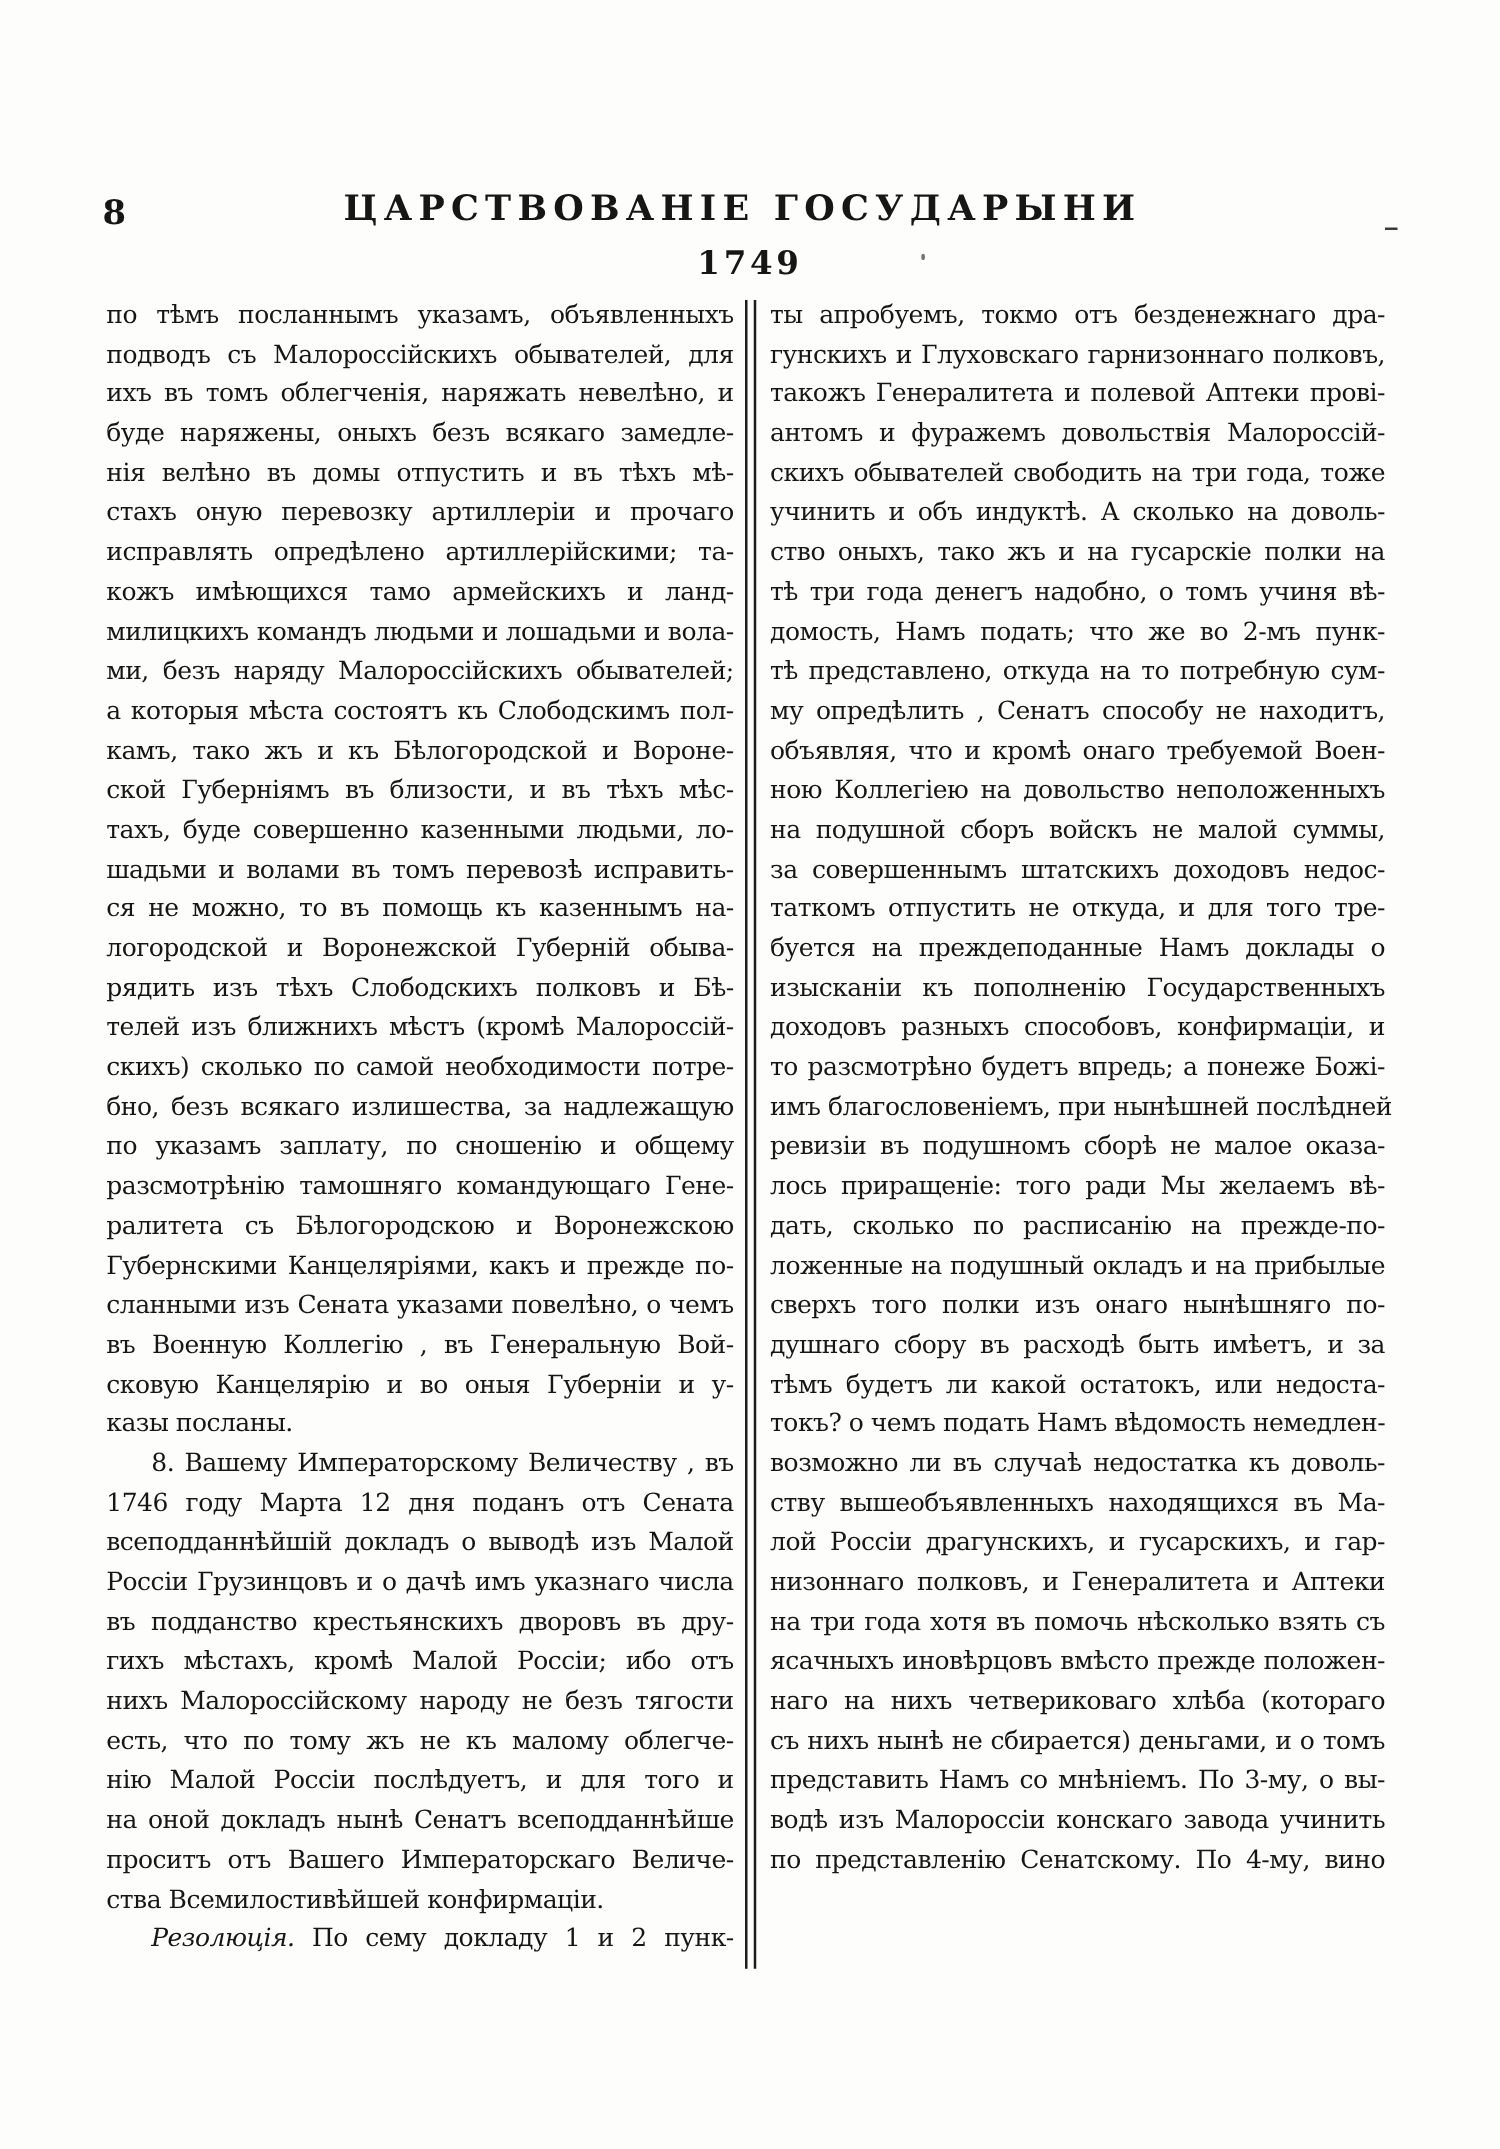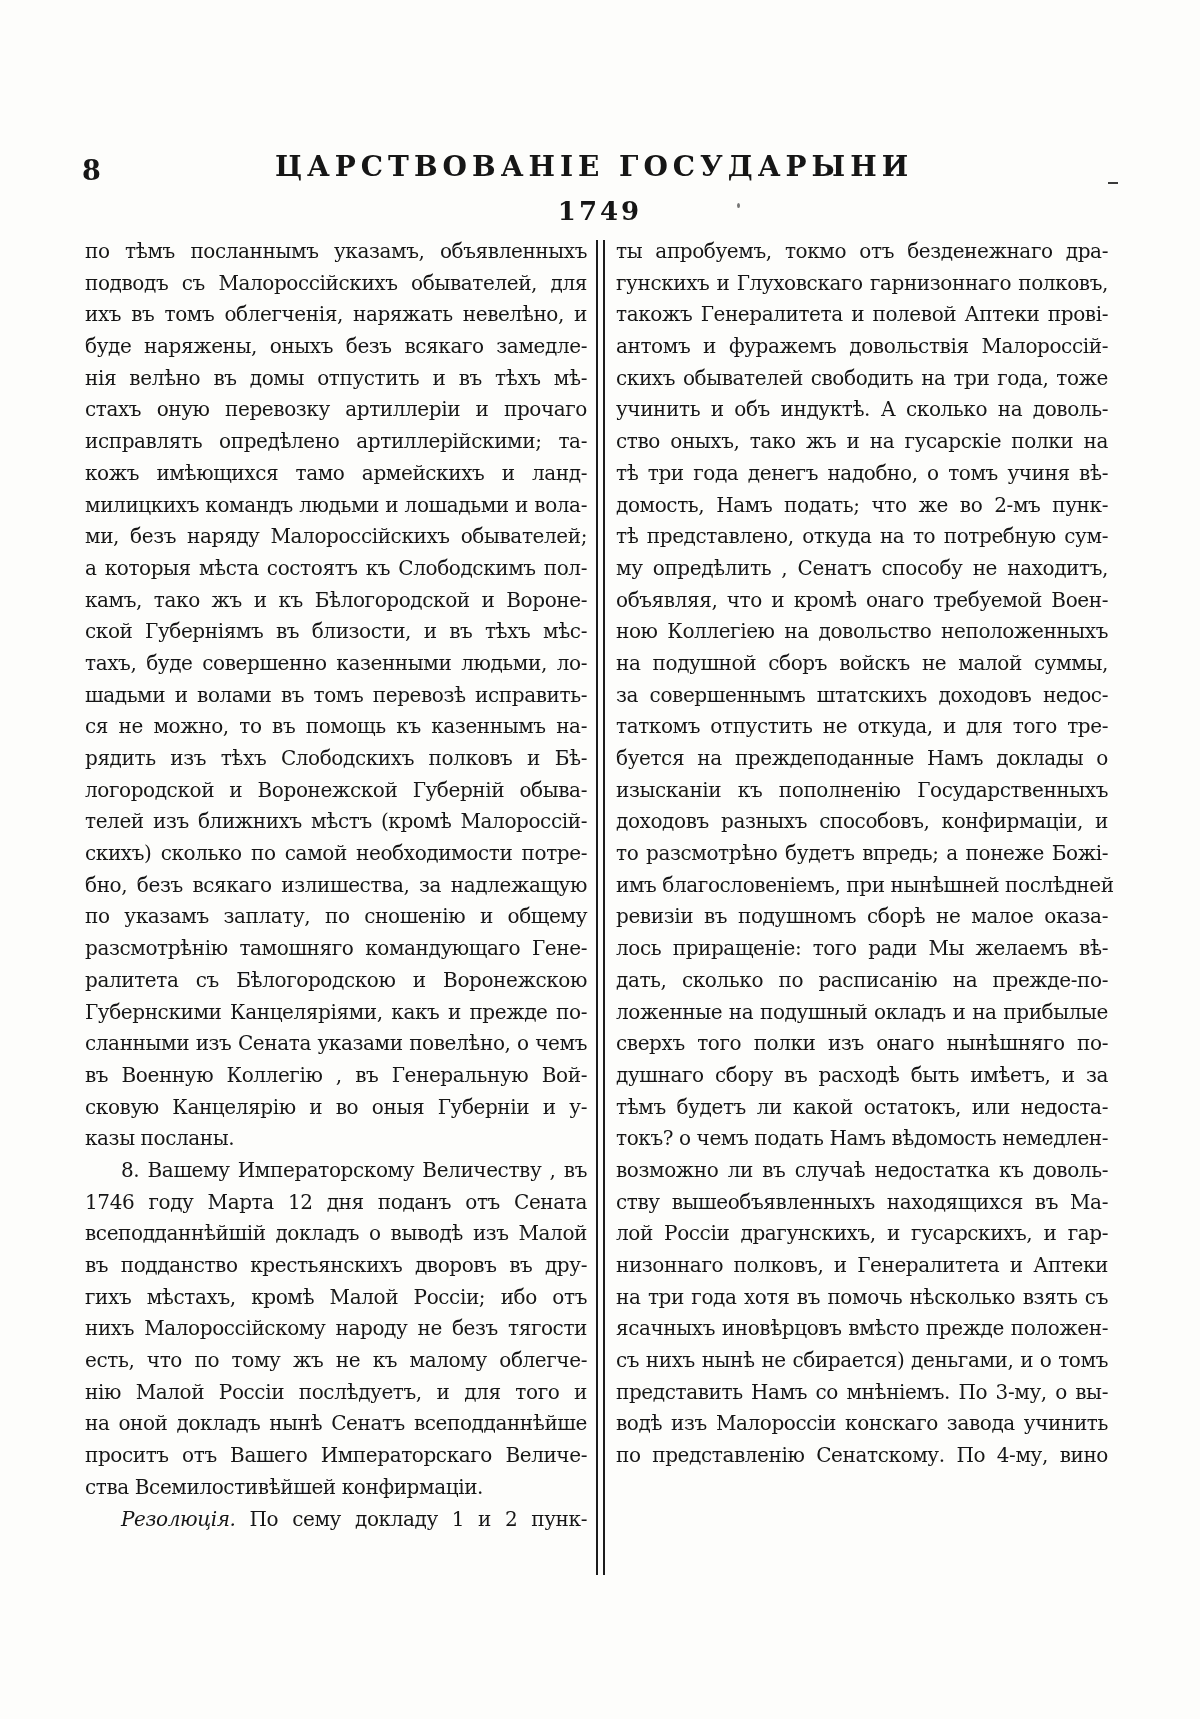--- a/index.html
+++ b/index.html
@@ -77,36 +77,37 @@
       <div class="line">исправлять опредѣлено артиллерійскими; та-</div>
       <div class="line">кожъ имѣющихся тамо армейскихъ и ланд-</div>
       <div class="line">милицкихъ командъ людьми и лошадьми и вола-</div>
       <div class="line">ми, безъ наряду Малороссійскихъ обывателей;</div>
       <div class="line">а которыя мѣста состоятъ къ Слободскимъ пол-</div>
       <div class="line">камъ, тако жъ и къ Бѣлогородской и Вороне-</div>
       <div class="line">ской Губерніямъ въ близости, и въ тѣхъ мѣс-</div>
       <div class="line">тахъ, буде совершенно казенными людьми, ло-</div>
       <div class="line">шадьми и волами въ томъ перевозѣ исправить-</div>
       <div class="line">ся не можно, то въ помощь къ казеннымъ на-</div>
+      <div class="line">логородской и Воронежской Губерній обыва-</div>
       <div class="line">рядить изъ тѣхъ Слободскихъ полковъ и Бѣ-</div>
-      <div class="line">логородской и Воронежской Губерній обыва-</div>
       <div class="line">телей изъ ближнихъ мѣстъ (кромѣ Малороссій-</div>
       <div class="line">скихъ) сколько по самой необходимости потре-</div>
       <div class="line">бно, безъ всякаго излишества, за надлежащую</div>
       <div class="line">по указамъ заплату, по сношенію и общему</div>
       <div class="line">разсмотрѣнію тамошняго командующаго Гене-</div>
       <div class="line">ралитета съ Бѣлогородскою и Воронежскою</div>
       <div class="line">Губернскими Канцеляріями, какъ и прежде по-</div>
       <div class="line">сланными изъ Сената указами повелѣно, о чемъ</div>
       <div class="line">въ Военную Коллегію , въ Генеральную Вой-</div>
       <div class="line">сковую Канцелярію и во оныя Губерніи и у-</div>
       <div class="line end">казы посланы.</div>
       <div class="line indent">8. Вашему Императорскому Величеству , въ</div>
       <div class="line">1746 году Марта 12 дня поданъ отъ Сената</div>
       <div class="line">всеподданнѣйшій докладъ о выводѣ изъ Малой</div>
+      <div class="line">Россіи Грузинцовъ и о дачѣ имъ указнаго числа</div>
       <div class="line">въ подданство крестьянскихъ дворовъ въ дру-</div>
       <div class="line">гихъ мѣстахъ, кромѣ Малой Россіи; ибо отъ</div>
       <div class="line">нихъ Малороссійскому народу не безъ тягости</div>
       <div class="line">есть, что по тому жъ не къ малому облегче-</div>
       <div class="line">нію Малой Россіи послѣдуетъ, и для того и</div>
       <div class="line">на оной докладъ нынѣ Сенатъ всеподданнѣйше</div>
       <div class="line">проситъ отъ Вашего Императорскаго Величе-</div>
       <div class="line end">ства Всемилостивѣйшей конфирмаціи.</div>
       <div class="line indent"><i>Резолюція.</i> По сему докладу 1 и 2 пунк-</div>
     </div>
@@ -142,20 +143,21 @@
       <div class="line">сверхъ того полки изъ онаго нынѣшняго по-</div>
       <div class="line">душнаго сбору въ расходѣ быть имѣетъ, и за</div>
       <div class="line">тѣмъ будетъ ли какой остатокъ, или недоста-</div>
       <div class="line">токъ? о чемъ подать Намъ вѣдомость немедлен-</div>
       <div class="line">возможно ли въ случаѣ недостатка къ доволь-</div>
       <div class="line">ству вышеобъявленныхъ находящихся въ Ма-</div>
       <div class="line">лой Россіи драгунскихъ, и гусарскихъ, и гар-</div>
       <div class="line">низоннаго полковъ, и Генералитета и Аптеки</div>
       <div class="line">на три года хотя въ помочь нѣсколько взять съ</div>
       <div class="line">ясачныхъ иновѣрцовъ вмѣсто прежде положен-</div>
+      <div class="line">наго на нихъ четвериковаго хлѣба (котораго</div>
       <div class="line">съ нихъ нынѣ не сбирается) деньгами, и о томъ</div>
       <div class="line">представить Намъ со мнѣніемъ. По 3-му, о вы-</div>
       <div class="line">водѣ изъ Малороссіи конскаго завода учинить</div>
       <div class="line">по представленію Сенатскому. По 4-му, вино</div>
     </div>
 
   <div class="speck dash"></div>
   <div class="speck dot1"></div>
   <div class="speck dot2"></div>
 

